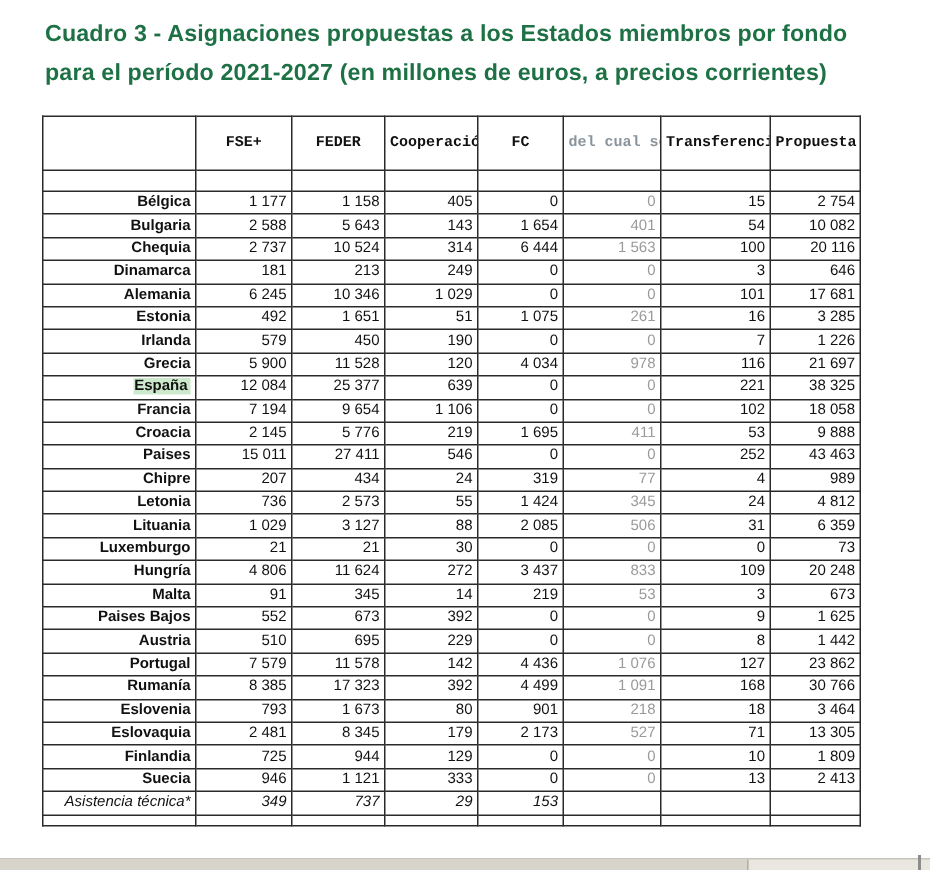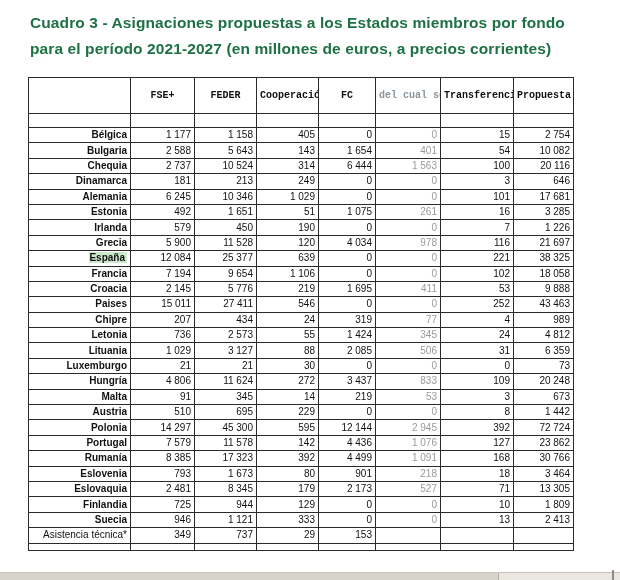--- a/index.html
+++ b/index.html
@@ -36,21 +36,21 @@
     white-space:normal;line-height:11px;height:34px;padding:1px 2px;font-family:Liberation Mono, monospace;
   }
   thead th.gray-col{color:var(--mce-header-color,#8a949d);}
   tr.spacer-row td{height:12px;}
   tr.data-row td{height:13.4px;}
   tr.data-row td.name{
     text-align:right;font-weight:bold;padding-left:2px;
   }
   tr.data-row td.num{text-align:right;}
   tr.data-row td:nth-child(6){color:var(--mce-value-color,#9a9a9a);}
-  tr.footer-row td{font-weight:normal;}
+  tr.footer-row td{font-style:italic;font-weight:normal;}
   tr.footer-row td.name{font-weight:normal;}
   tr.sliver-row td{height:6px;padding:0;}
   .highlight{
     background:var(--highlight-color,#cde9cc);
     padding:0 2px 0 0;
   }
 
   
   .bottom-bar{
     position:absolute;left:0;bottom:0;width:620px;height:7px;
@@ -283,38 +283,38 @@
           <td class="name">Malta</td>
           <td class="num">91</td>
           <td class="num">345</td>
           <td class="num">14</td>
           <td class="num">219</td>
           <td class="num">53</td>
           <td class="num">3</td>
           <td class="num">673</td>
         </tr>
         <tr class="data-row">
+          <td class="name">Paises Bajos</td>
+          <td class="num">552</td>
+          <td class="num">673</td>
+          <td class="num">392</td>
+          <td class="num">0</td>
+          <td class="num">0</td>
+          <td class="num">9</td>
+          <td class="num">1 625</td>
+        </tr>
+        <tr class="data-row">
           <td class="name">Austria</td>
           <td class="num">510</td>
           <td class="num">695</td>
           <td class="num">229</td>
           <td class="num">0</td>
           <td class="num">0</td>
           <td class="num">8</td>
           <td class="num">1 442</td>
-        </tr>
-        <tr class="data-row">
-          <td class="name">Polonia</td>
-          <td class="num">14 297</td>
-          <td class="num">45 300</td>
-          <td class="num">595</td>
-          <td class="num">12 144</td>
-          <td class="num">2 945</td>
-          <td class="num">392</td>
-          <td class="num">72 724</td>
         </tr>
         <tr class="data-row">
           <td class="name">Portugal</td>
           <td class="num">7 579</td>
           <td class="num">11 578</td>
           <td class="num">142</td>
           <td class="num">4 436</td>
           <td class="num">1 076</td>
           <td class="num">127</td>
           <td class="num">23 862</td>

